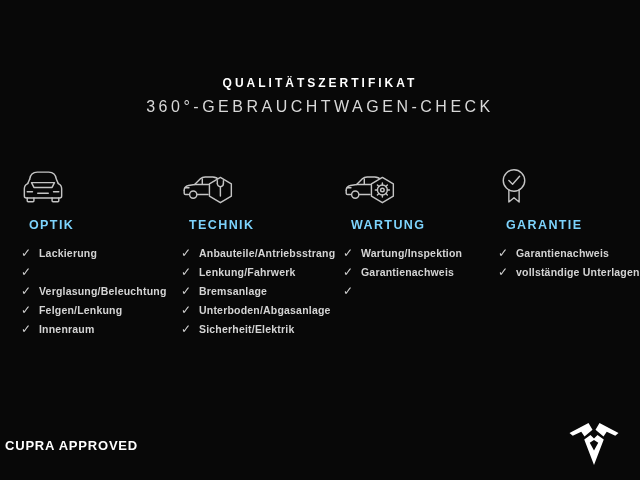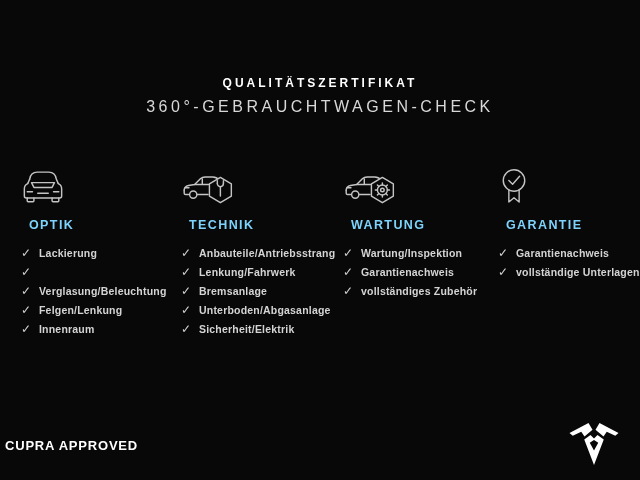--- a/index.html
+++ b/index.html
@@ -163,21 +163,20 @@
         <li class="item">
             <span class="chk">✓</span>
             <span class="item-label">Wartung/Inspektion</span>
           </li>
         <li class="item">
             <span class="chk">✓</span>
             <span class="item-label">Garantienachweis</span>
           </li>
         <li class="item">
             <span class="chk">✓</span>
-            <span class="item-label">vollständiges Zubehör</span>
           </li>
       </ul>
     </section>
 
     <section class="col col-3">
       <div class="icon-box">
         <svg width="32" height="43" viewBox="0 0 34 46" class="line-icon">
           <circle cx="17" cy="15.5" r="11.5"></circle>
           <path d="M11.5 15.5 L15.5 19.5 L23 11"></path>
           <path d="M11.5 26 L11.5 38.5 L17 34 L22.5 38.5 L22.5 26"></path>

